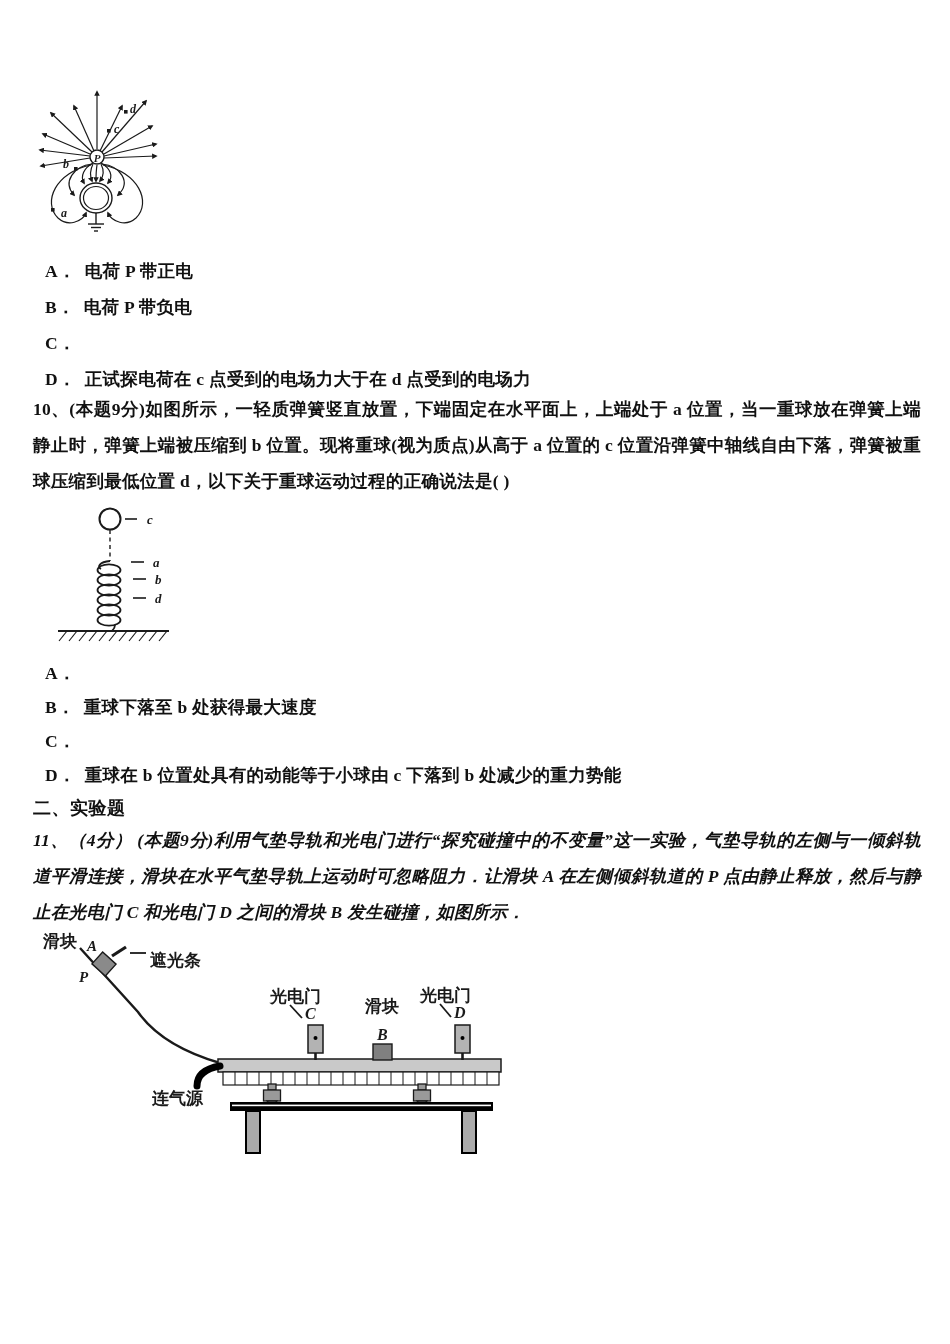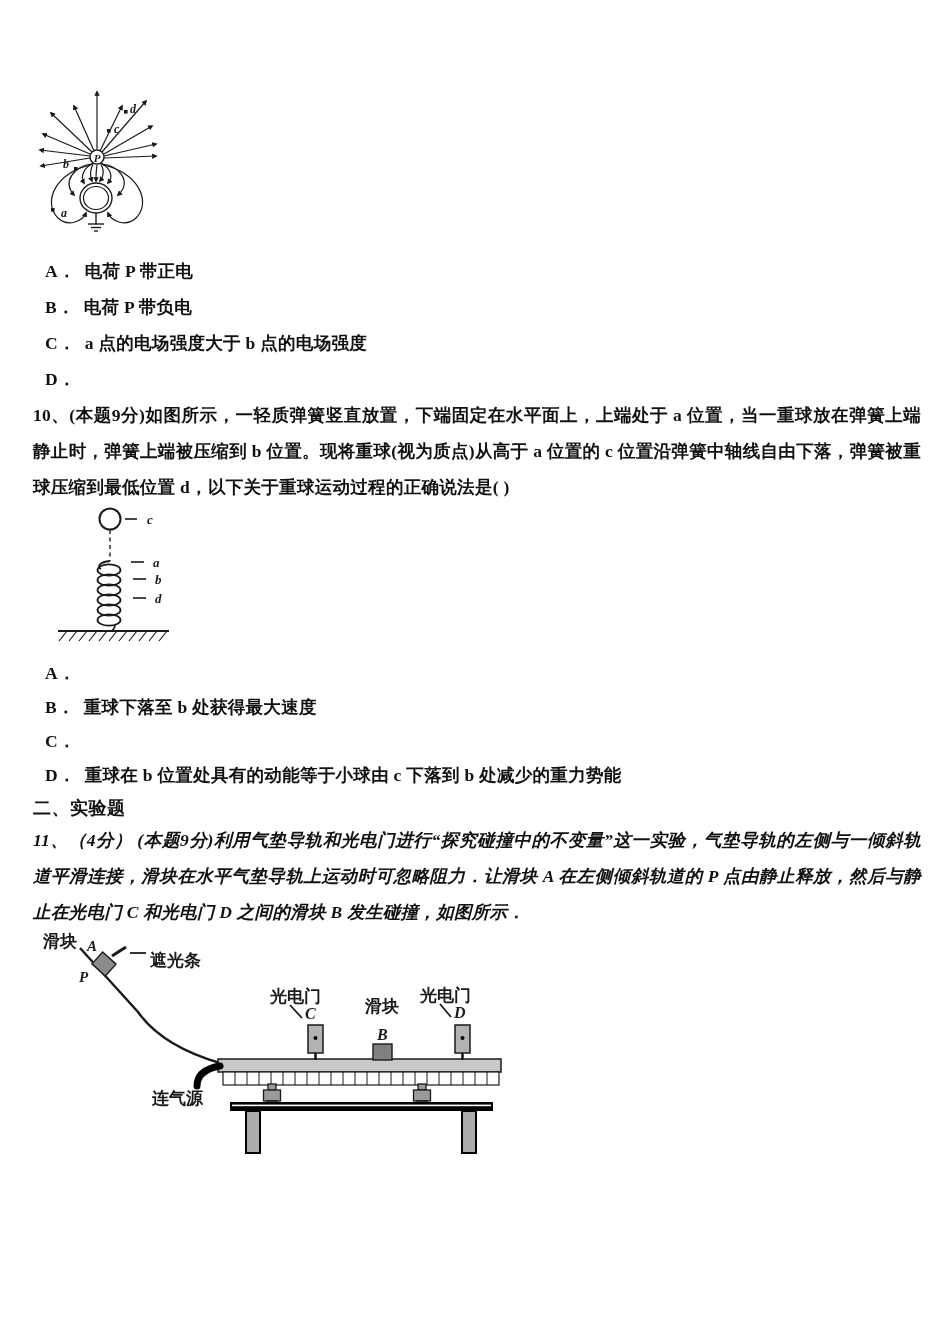--- a/index.html
+++ b/index.html
@@ -84,28 +84,28 @@
     <div class="opt-row">
         <span class="opt-label">A．</span>
         <span>电荷 P 带正电</span>
       </div>
     <div class="opt-row">
         <span class="opt-label">B．</span>
         <span>电荷 P 带负电</span>
       </div>
     <div class="opt-row">
         <span class="opt-label">C．</span>
-        <span>a 点的电场强度大于 b 点的电场强度</span>
       </div>
     <div class="opt-row">
         <span class="opt-label">D．</span>
+        <span>正试探电荷在 c 点受到的电场力大于在 d 点受到的电场力</span>
       </div>
   </div>
 
-  <div class="para" style="left:33px; top:391px; width:888px;margin-top:6px;">10、(本题9分)如图所示，一轻质弹簧竖直放置，下端固定在水平面上，上端处于 a 位置，当一重球放在弹簧上端静止时，弹簧上端被压缩到 b 位置。现将重球(视为质点)从高于 a 位置的 c 位置沿弹簧中轴线自由下落，弹簧被重球压缩到最低位置 d，以下关于重球运动过程的正确说法是(  )</div>
+  <div class="para" style="left:33px; top:391px; width:888px;">10、(本题9分)如图所示，一轻质弹簧竖直放置，下端固定在水平面上，上端处于 a 位置，当一重球放在弹簧上端静止时，弹簧上端被压缩到 b 位置。现将重球(视为质点)从高于 a 位置的 c 位置沿弹簧中轴线自由下落，弹簧被重球压缩到最低位置 d，以下关于重球运动过程的正确说法是(  )</div>
 
   <svg class="fig" style="left:55px; top:503px;" width="168" height="152" viewBox="0 0 168 152">
     <circle cx="55" cy="16" r="10.5" fill="#fff" stroke="#1a1a1a" stroke-width="2"></circle>
     <line x1="55" y1="27" x2="55" y2="58" stroke="#1a1a1a" stroke-width="1.4" stroke-dasharray="4,3.5"></line>
     <g stroke="#1a1a1a" stroke-width="1.8" fill="none">
       <path d="M55,58 C44,59 42,64 46,66"></path>
       <ellipse cx="54" cy="67" rx="11.5" ry="5.6"></ellipse>
       <ellipse cx="54" cy="77" rx="11.5" ry="5.6"></ellipse>
       <ellipse cx="54" cy="87" rx="11.5" ry="5.6"></ellipse>
       <ellipse cx="54" cy="97" rx="11.5" ry="5.6"></ellipse>

